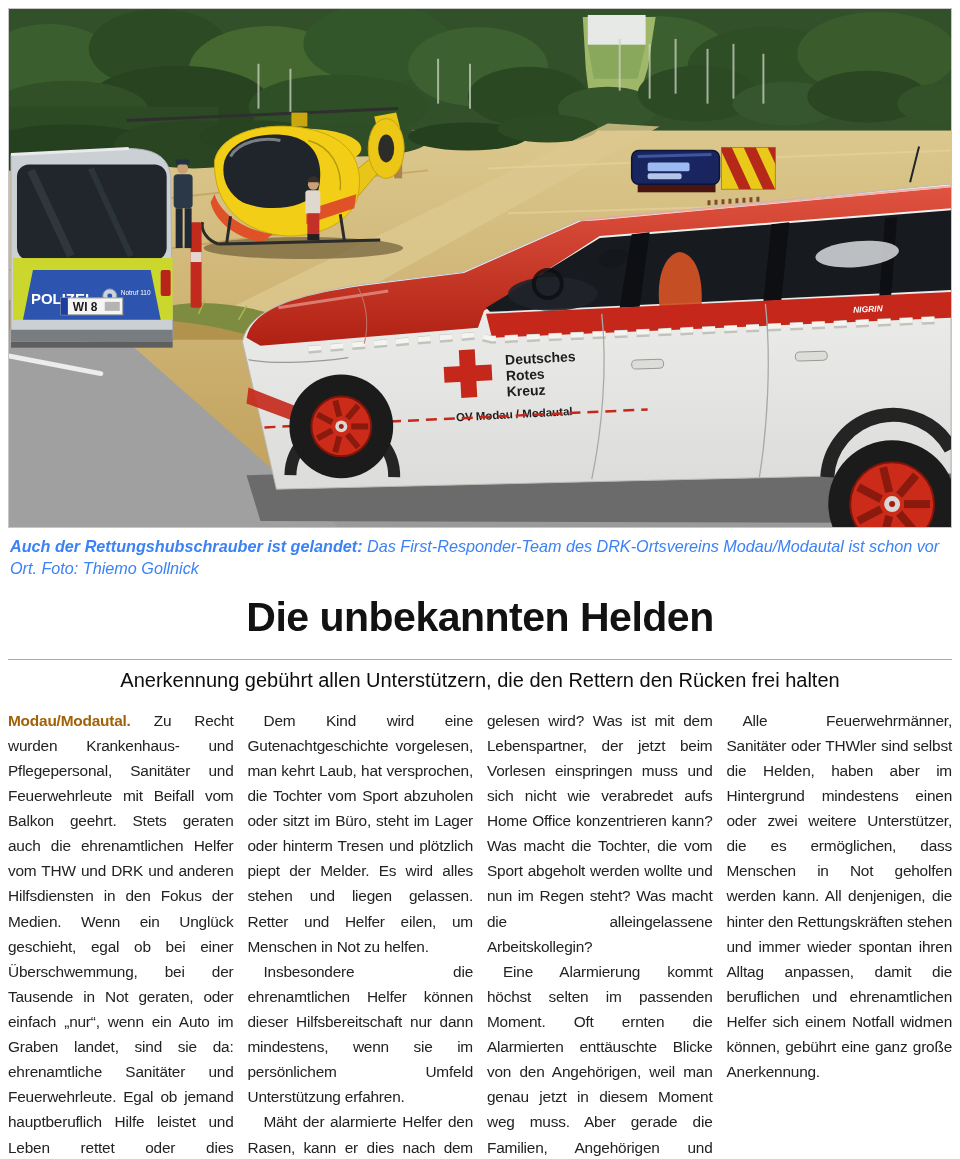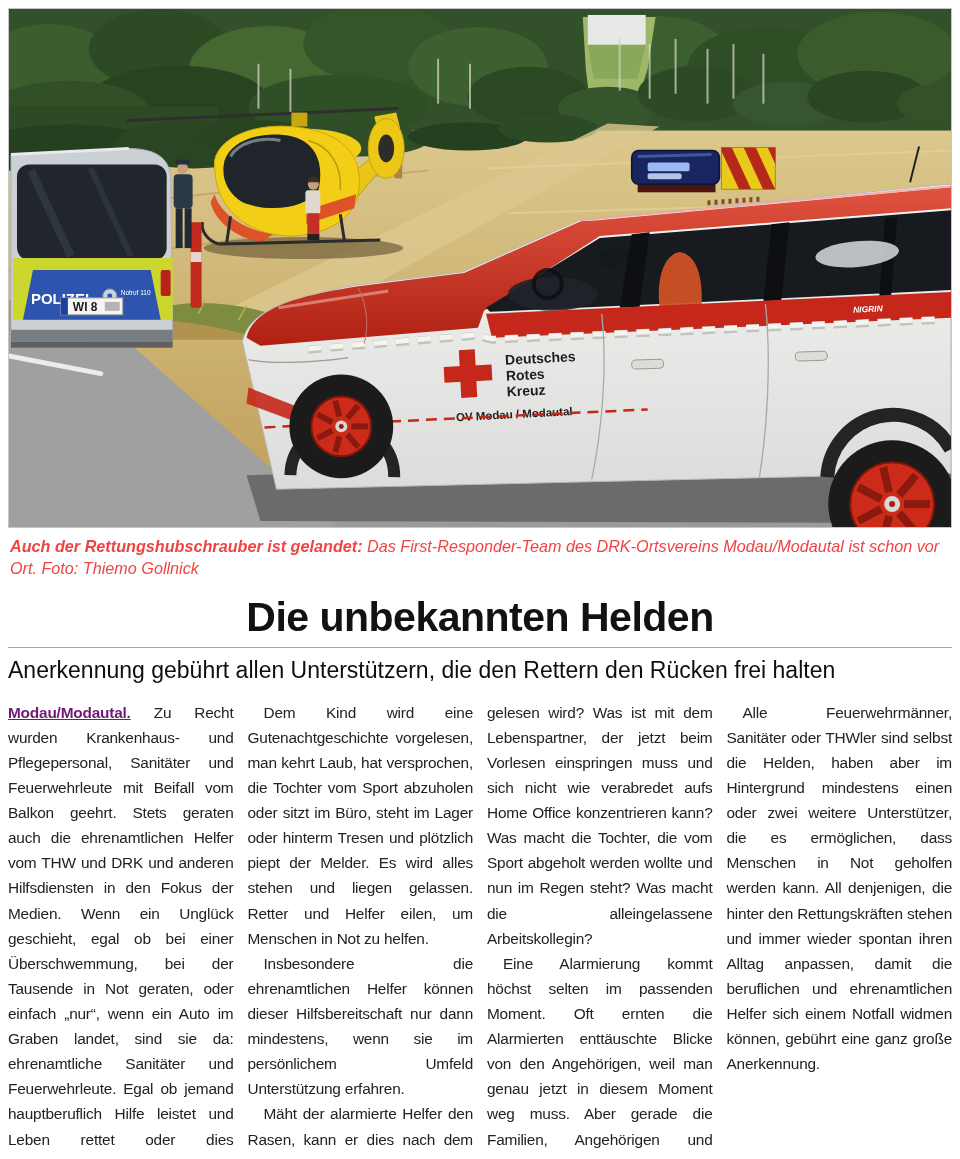--- a/index.html
+++ b/index.html
@@ -3,32 +3,32 @@
 <meta charset="utf-8">
 <style>
   html,body{margin:0;padding:0;background:#ffffff;}
   .page{
     width:960px;height:1159px;margin:0 auto;background:#fff;
     box-sizing:border-box;padding:8px 8px 0 8px;
     font-family:"Liberation Sans",sans-serif;color:#1f1f1f;overflow:hidden;
   }
   .photo-wrap{width:944px;height:520px;position:relative;border:1px solid #c6c6c6;box-sizing:border-box;background:#d8c48a;}
   .photo-wrap svg{position:absolute;left:0;top:0;width:100%;height:100%;}
-  .caption{margin:7px 2px 12px 2px;font-style:italic;font-size:16.2px;line-height:1.38;color:#ef4444;}
+  .caption{margin:7px 2px 12px 2px;font-style:italic;font-size:16.2px;line-height:1.38;color:#3b82f6;}
   .caption .lead{font-weight:700;}
-  h1.headline{margin:14px 0 6px 0;text-align:center;font-size:41px;letter-spacing:-0.5px;color:#121212;font-weight:700;}
+  h1.headline{margin:14px 0 18px 0;text-align:center;font-size:41px;letter-spacing:-0.5px;color:#121212;font-weight:700;}
   .rule{border:none;border-top:1px solid #a8a8a8;margin:0 0 9px 0;}
-  h2.subhead{margin:0 0 16px 0;font-size:23px;font-weight:400;color:#0e0e0e;}
+  h2.subhead{margin:0 0 16px 0;text-align:center;font-size:20px;font-weight:400;color:#0e0e0e;}
   .cols{display:flex;gap:14px;align-items:flex-start;}
   .col{flex:1 1 0;min-width:0;}
   .col p{margin:0;font-size:15.4px;line-height:1.63;letter-spacing:-0.2px;
     text-align:justify;hyphens:auto;-webkit-hyphens:auto;overflow-wrap:break-word;color:#222;}
   .col p.ind{text-indent:16px;}
   .col p.contj{text-align-last:justify;}
-  .dateline{font-weight:700;color:#701a75;text-decoration:underline;}
+  .dateline{font-weight:700;color:#a16207;}
   svg text{font-family:"Liberation Sans",sans-serif;}
 </style>
 </head>
 <body>
 
 <div class="page">
 
   <div class="photo-wrap">
     <svg viewBox="0 0 944 520" preserveAspectRatio="none">
       <defs>

